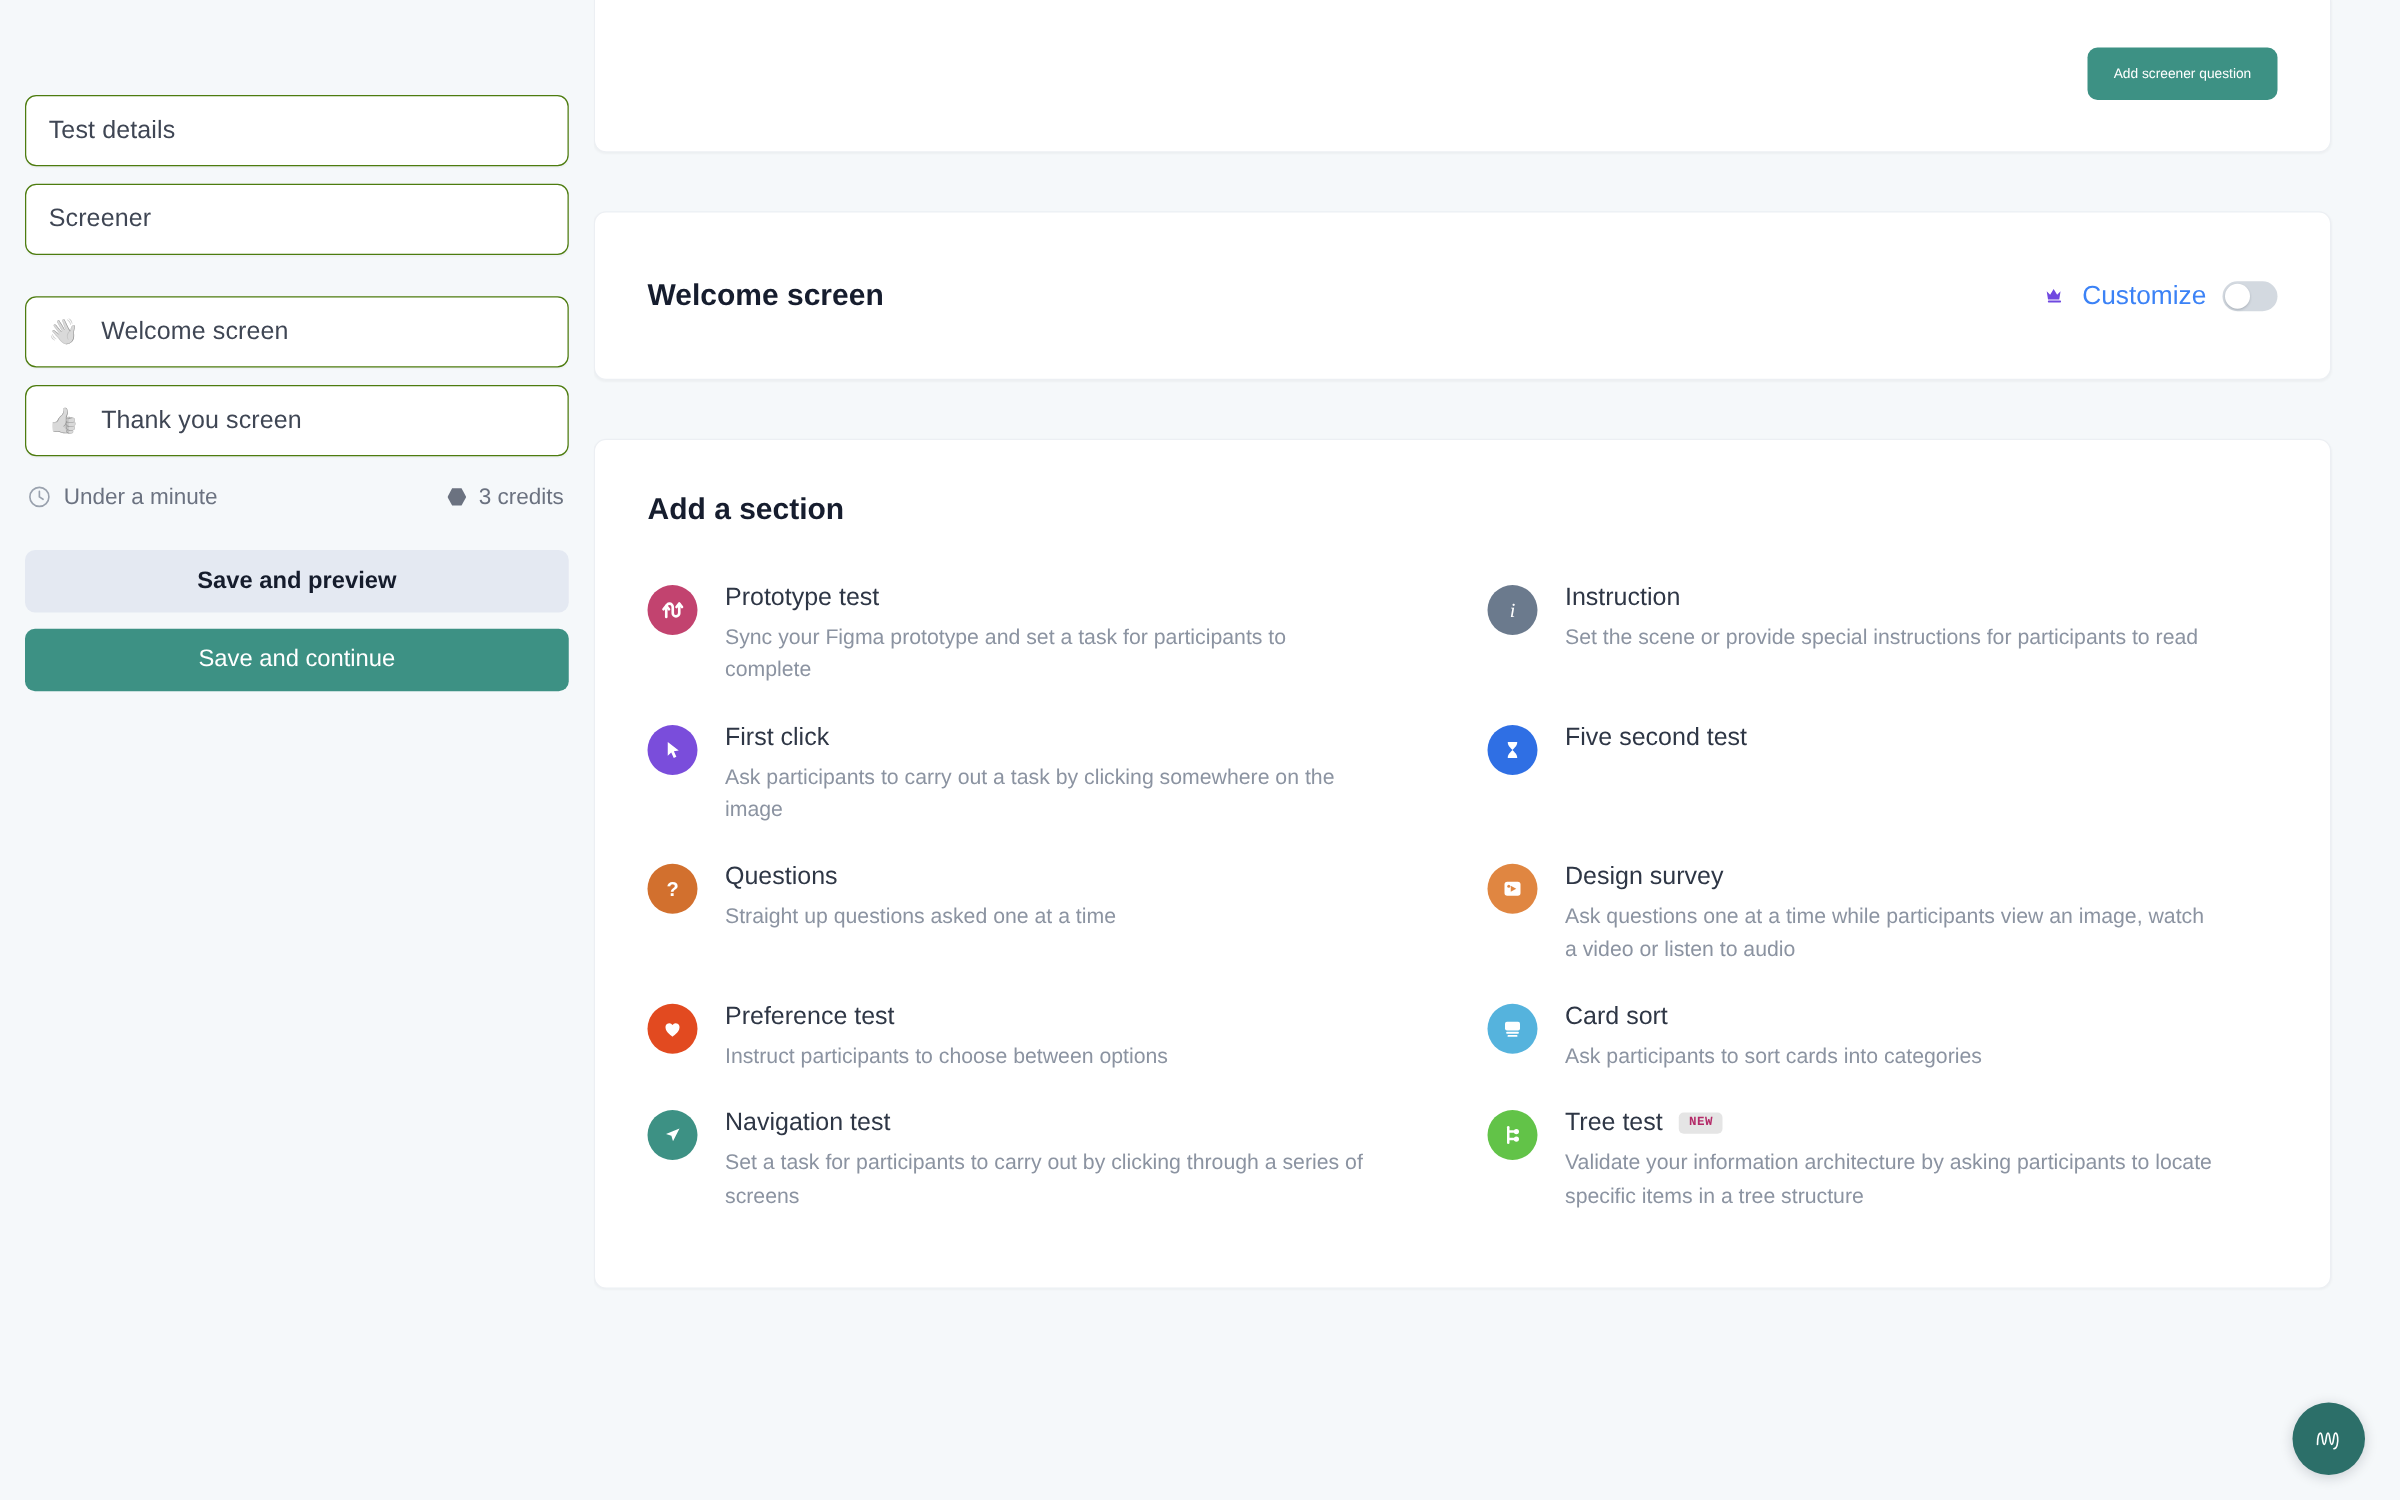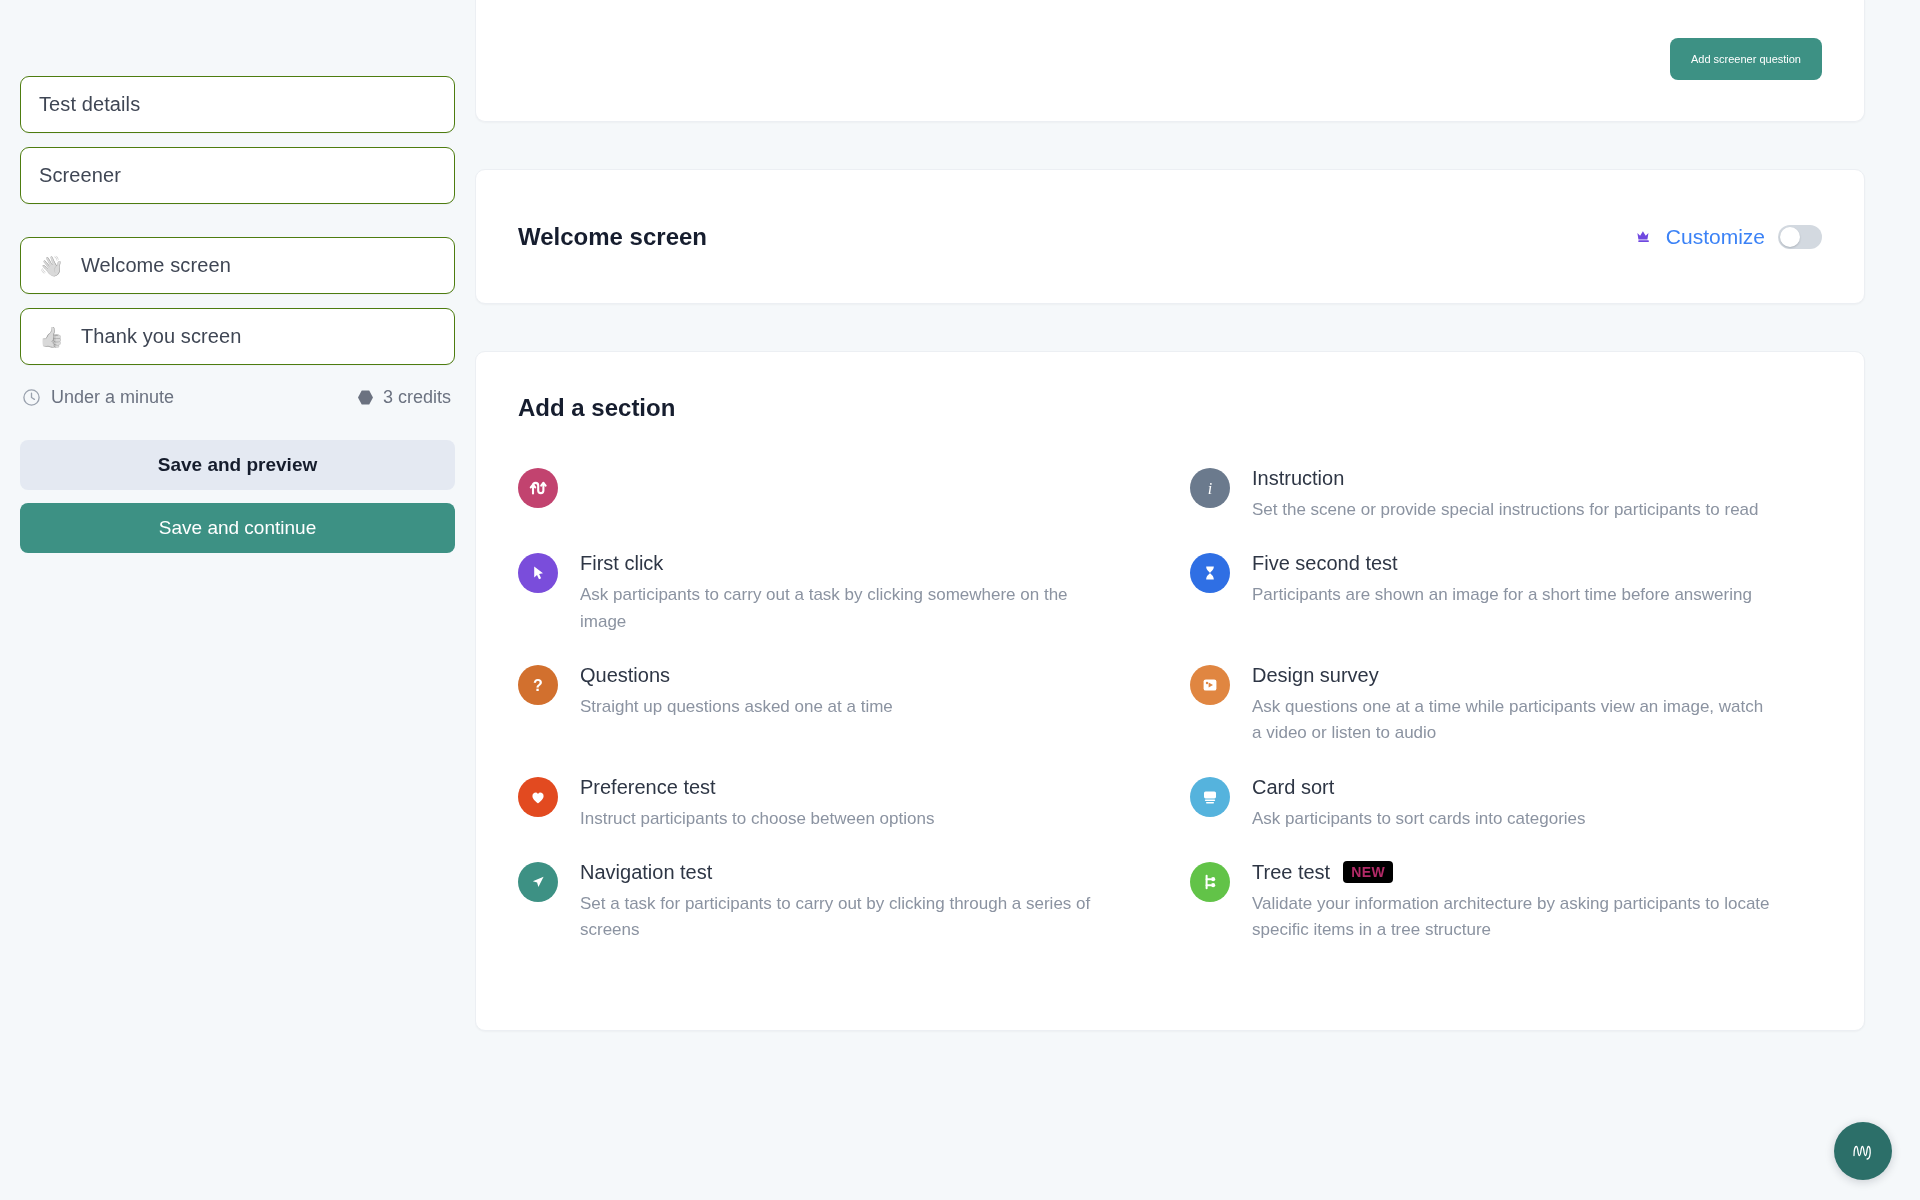--- a/index.html
+++ b/index.html
@@ -187,28 +187,29 @@
   }
   .sec-icon svg { display: block; }
   .sec-body { flex: 1; min-width: 0; }
   .sec-title-row { display: flex; align-items: center; gap: 13px; }
   .sec-title {
     font-size: 20px;
     color: #2e3645;
     line-height: 1.2;
   }
   .badge-new {
-    background: #000000;
+    background: #e5e5e5;
     color: #b42a68;
-    font-size: 14px;
+    font-size: 10px;
     font-weight: bold;
     letter-spacing: 0.4px;
     padding: 3px 8px 2px 8px;
     border-radius: 4px;
     line-height: 1.2;
+    font-family: Liberation Mono, monospace;
   }
   .sec-desc {
     margin-top: 7px;
     font-size: 17px;
     line-height: 1.55;
     color: #8b93a1;
     max-width: 520px;
   }
 
   
@@ -297,20 +298,26 @@
       <div class="sections-grid">
 
         <div class="section-item">
           <span class="sec-icon" style="background:#c2436f">
             <svg width="22" height="22" viewBox="0 0 22 22">
               <path d="M6 16.5V8.5a2.6 2.6 0 0 1 5.2 0v5a2.6 2.6 0 0 0 5.2 0V6.2" fill="none" stroke="#fff" stroke-width="2.1" stroke-linecap="round"></path>
               <path d="M3.8 10.4 6 7.6l2.2 2.8" fill="none" stroke="#fff" stroke-width="2.1" stroke-linecap="round" stroke-linejoin="round"></path>
               <path d="M14.2 8.6 16.4 5.8l2.2 2.8" fill="none" stroke="#fff" stroke-width="2.1" stroke-linecap="round" stroke-linejoin="round"></path>
             </svg>
           </span>
+          <div class="sec-body">
+            <div class="sec-title-row">
+              <span class="sec-title">Prototype test</span>
+            </div>
+            <div class="sec-desc">Sync your Figma prototype and set a task for participants to complete</div>
+          </div>
         </div>
 
         <div class="section-item">
           <span class="sec-icon" style="background:#6b7a8d">
             <svg width="22" height="22" viewBox="0 0 22 22">
               <text x="11" y="16.5" text-anchor="middle" font-family="Liberation Serif, serif" font-style="italic" font-size="16" fill="#ffffff">i</text>
             </svg>
           </span>
           <div class="sec-body">
             <div class="sec-title-row">
@@ -338,21 +345,20 @@
           <span class="sec-icon" style="background:#2f6fe4">
             <svg width="22" height="22" viewBox="0 0 22 22">
               <path d="M7.2 4.6h7.6c0 3.4-2.4 4.6-3.8 6.4-1.4-1.8-3.8-3-3.8-6.4z" fill="#ffffff"></path>
               <path d="M7.2 17.4h7.6c0-3.4-2.4-4.6-3.8-6.4-1.4 1.8-3.8 3-3.8 6.4z" fill="#ffffff"></path>
             </svg>
           </span>
           <div class="sec-body">
             <div class="sec-title-row">
               <span class="sec-title">Five second test</span>
             </div>
-            <div class="sec-desc">Participants are shown an image for a short time before answering</div>
           </div>
         </div>
 
         <div class="section-item">
           <span class="sec-icon" style="background:#d2702e">
             <svg width="22" height="22" viewBox="0 0 22 22">
               <text x="11" y="17" text-anchor="middle" font-family="Liberation Sans, sans-serif" font-weight="bold" font-size="16" fill="#ffffff">?</text>
             </svg>
           </span>
           <div class="sec-body">

